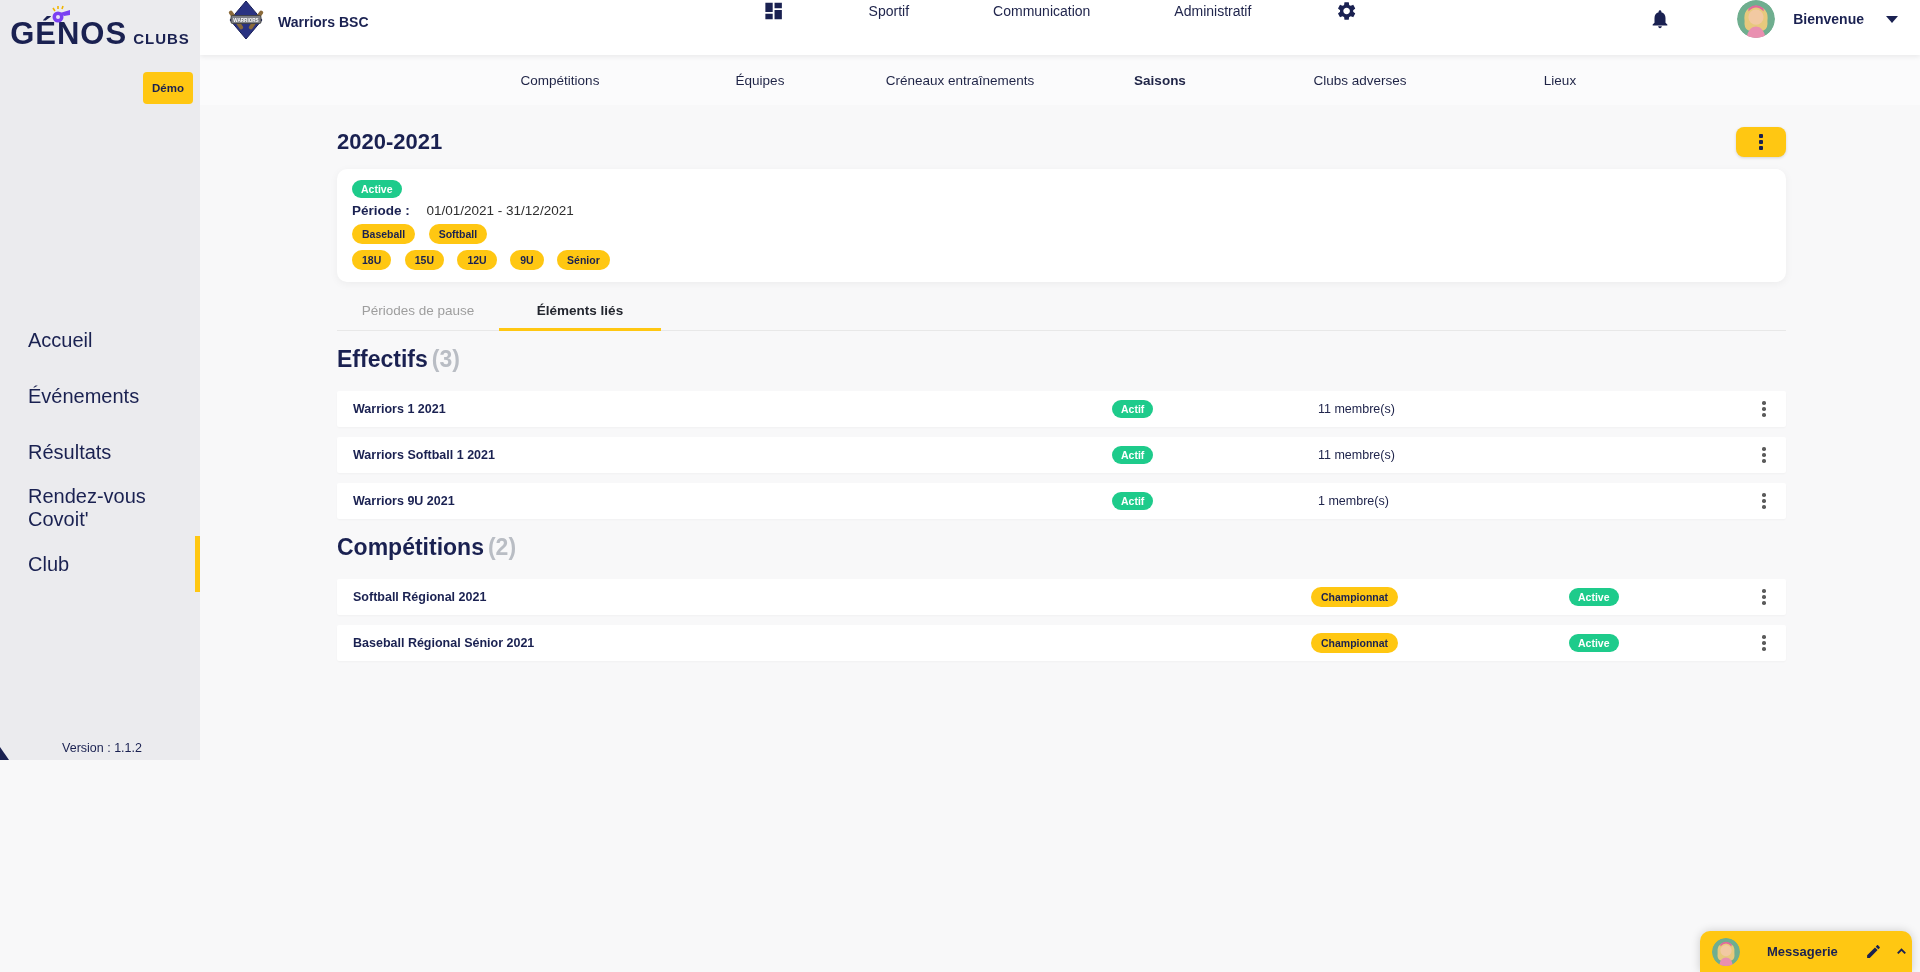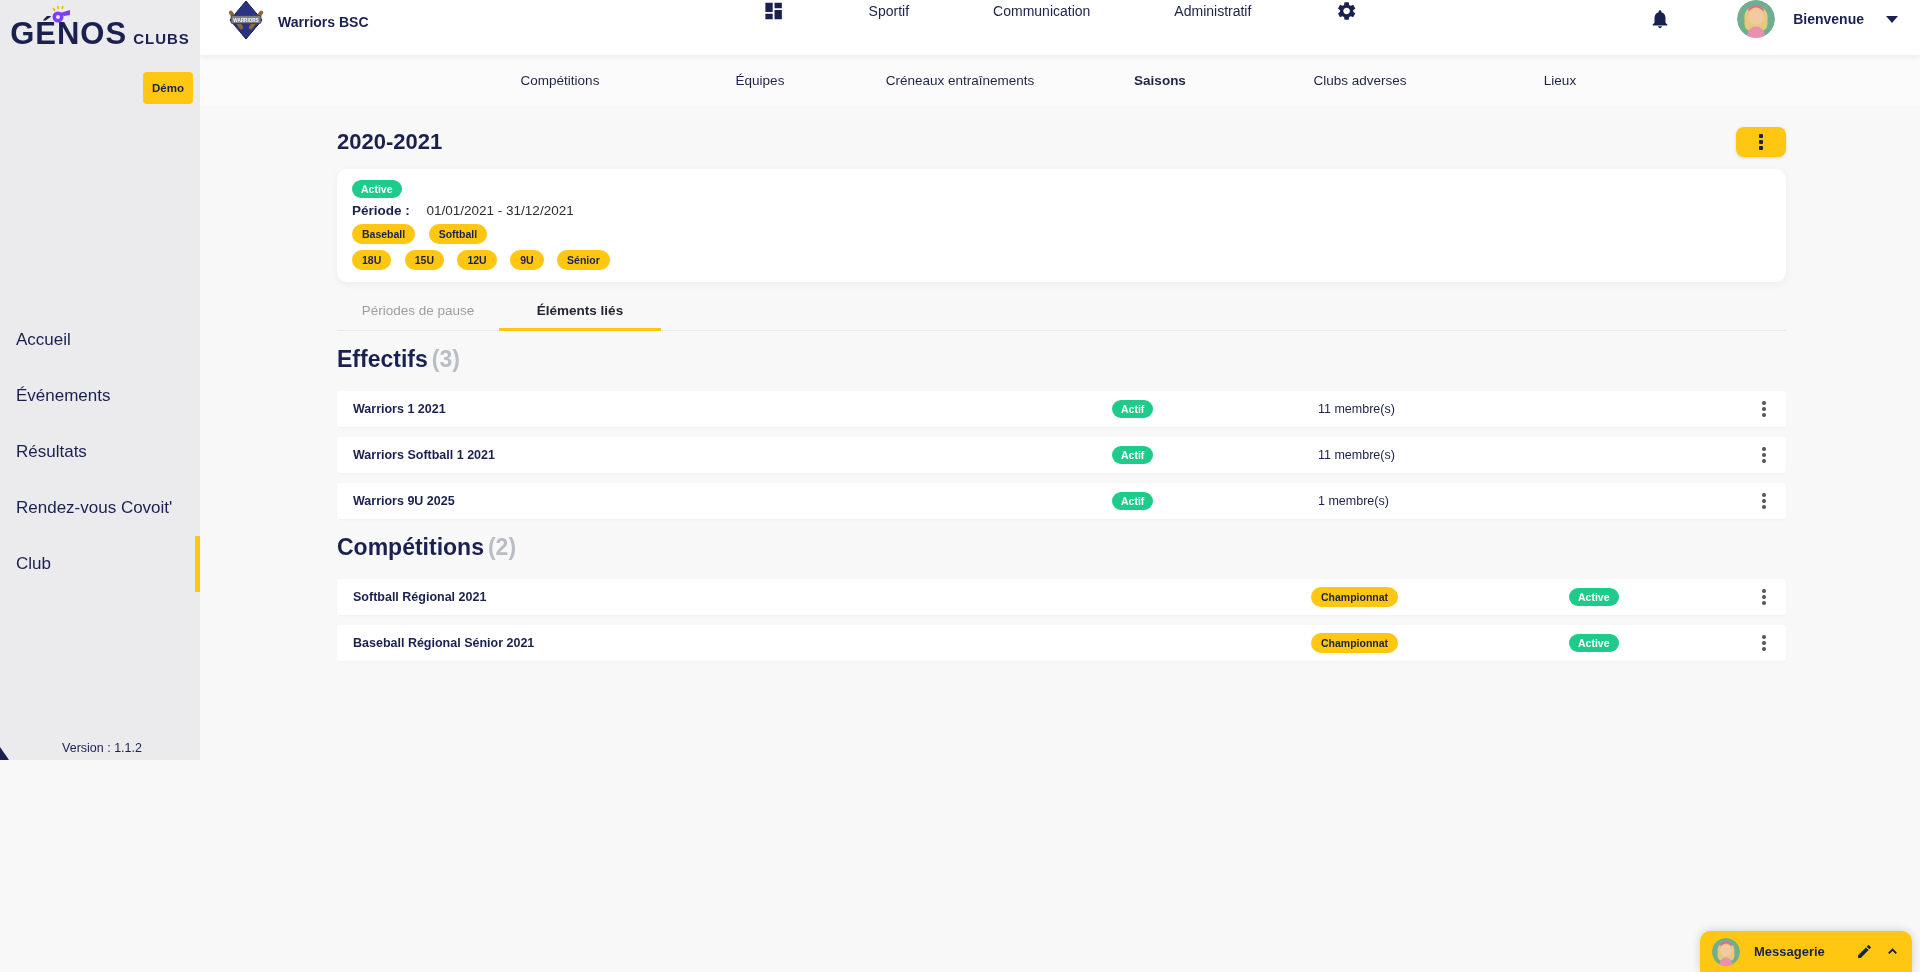--- a/index.html
+++ b/index.html
@@ -25,21 +25,21 @@
   .logo-clubs{ font-size:15px; font-weight:bold; letter-spacing:1px; color:#1a2151; }
   .whistle{ position:absolute; top:-12px; left:50px; }
   .demo-badge{
     position:absolute; top:56px; right:7px;
     background:#ffc712; color:#1a2151; font-size:11.5px; font-weight:bold;
     padding:10px 9px; border-radius:4px;
   }
   .side-nav{ position:absolute; top:312px; left:0; right:0; }
   .side-item{
     height:56px; display:flex; align-items:center; padding-left:16px;
-    font-size:17px; color:#1a2151; position:relative; cursor:pointer;
+    font-size:20px; color:#1a2151; position:relative; cursor:pointer;margin-left:12px;
   }
   .side-item.active{ font-weight:normal; }
   .side-item.active::after{
     content:''; position:absolute; right:0; top:0; bottom:0; width:5px; background:#ffc712;
   }
   .version{
     position:absolute; bottom:5px; left:4px; right:0; text-align:center;
     font-size:12.5px; color:#1a2151;
   }
   .corner-doodle{
@@ -143,21 +143,21 @@
   .effectifs .row{ grid-template-columns:775px 206px 1fr 44px; }
   .competitions .row{ grid-template-columns:974px 258px 1fr 44px; }
   .row-name{ padding-left:16px; font-size:12.5px; font-weight:bold; color:#1a2151; }
   .row-cell{ font-size:12.5px; color:#21264d; }
   .row-kebab{ justify-self:center; cursor:pointer; padding:4px; }
 
   
   .messaging{
     position:fixed; right:8px; bottom:0; width:212px; height:41px;
     background:#ffc712; border-radius:10px 10px 0 0; z-index:20;
-    display:flex; align-items:center; gap:14px; padding:0 12px;
+    display:flex; align-items:center; gap:27px; padding:0 12px;
     box-shadow:0 0 10px rgba(0,0,0,0.18); cursor:pointer;
   }
   .messaging .avatar{ width:28px; height:28px; }
   .messaging-label{ font-size:13px; font-weight:bold; color:#1a2151; }
   .messaging-icons{ margin-left:auto; display:flex; align-items:center; gap:12px; }
 </style>
 </head>
 <body>
 
 <aside class="sidebar">
@@ -322,21 +322,21 @@
         <span class="row-kebab">
             <span class="kebab gray">
               <span></span>
               <span></span>
               <span></span>
             </span>
           </span>
       </div>
 
       <div class="row">
-        <span class="row-name">Warriors 9U 2025</span>
+        <span class="row-name">Warriors 9U 2021</span>
         <span class="row-cell"><span class="badge-green">Actif</span></span>
         <span class="row-cell">1 membre(s)</span>
         <span class="row-kebab">
             <span class="kebab gray">
               <span></span>
               <span></span>
               <span></span>
             </span>
           </span>
       </div>

